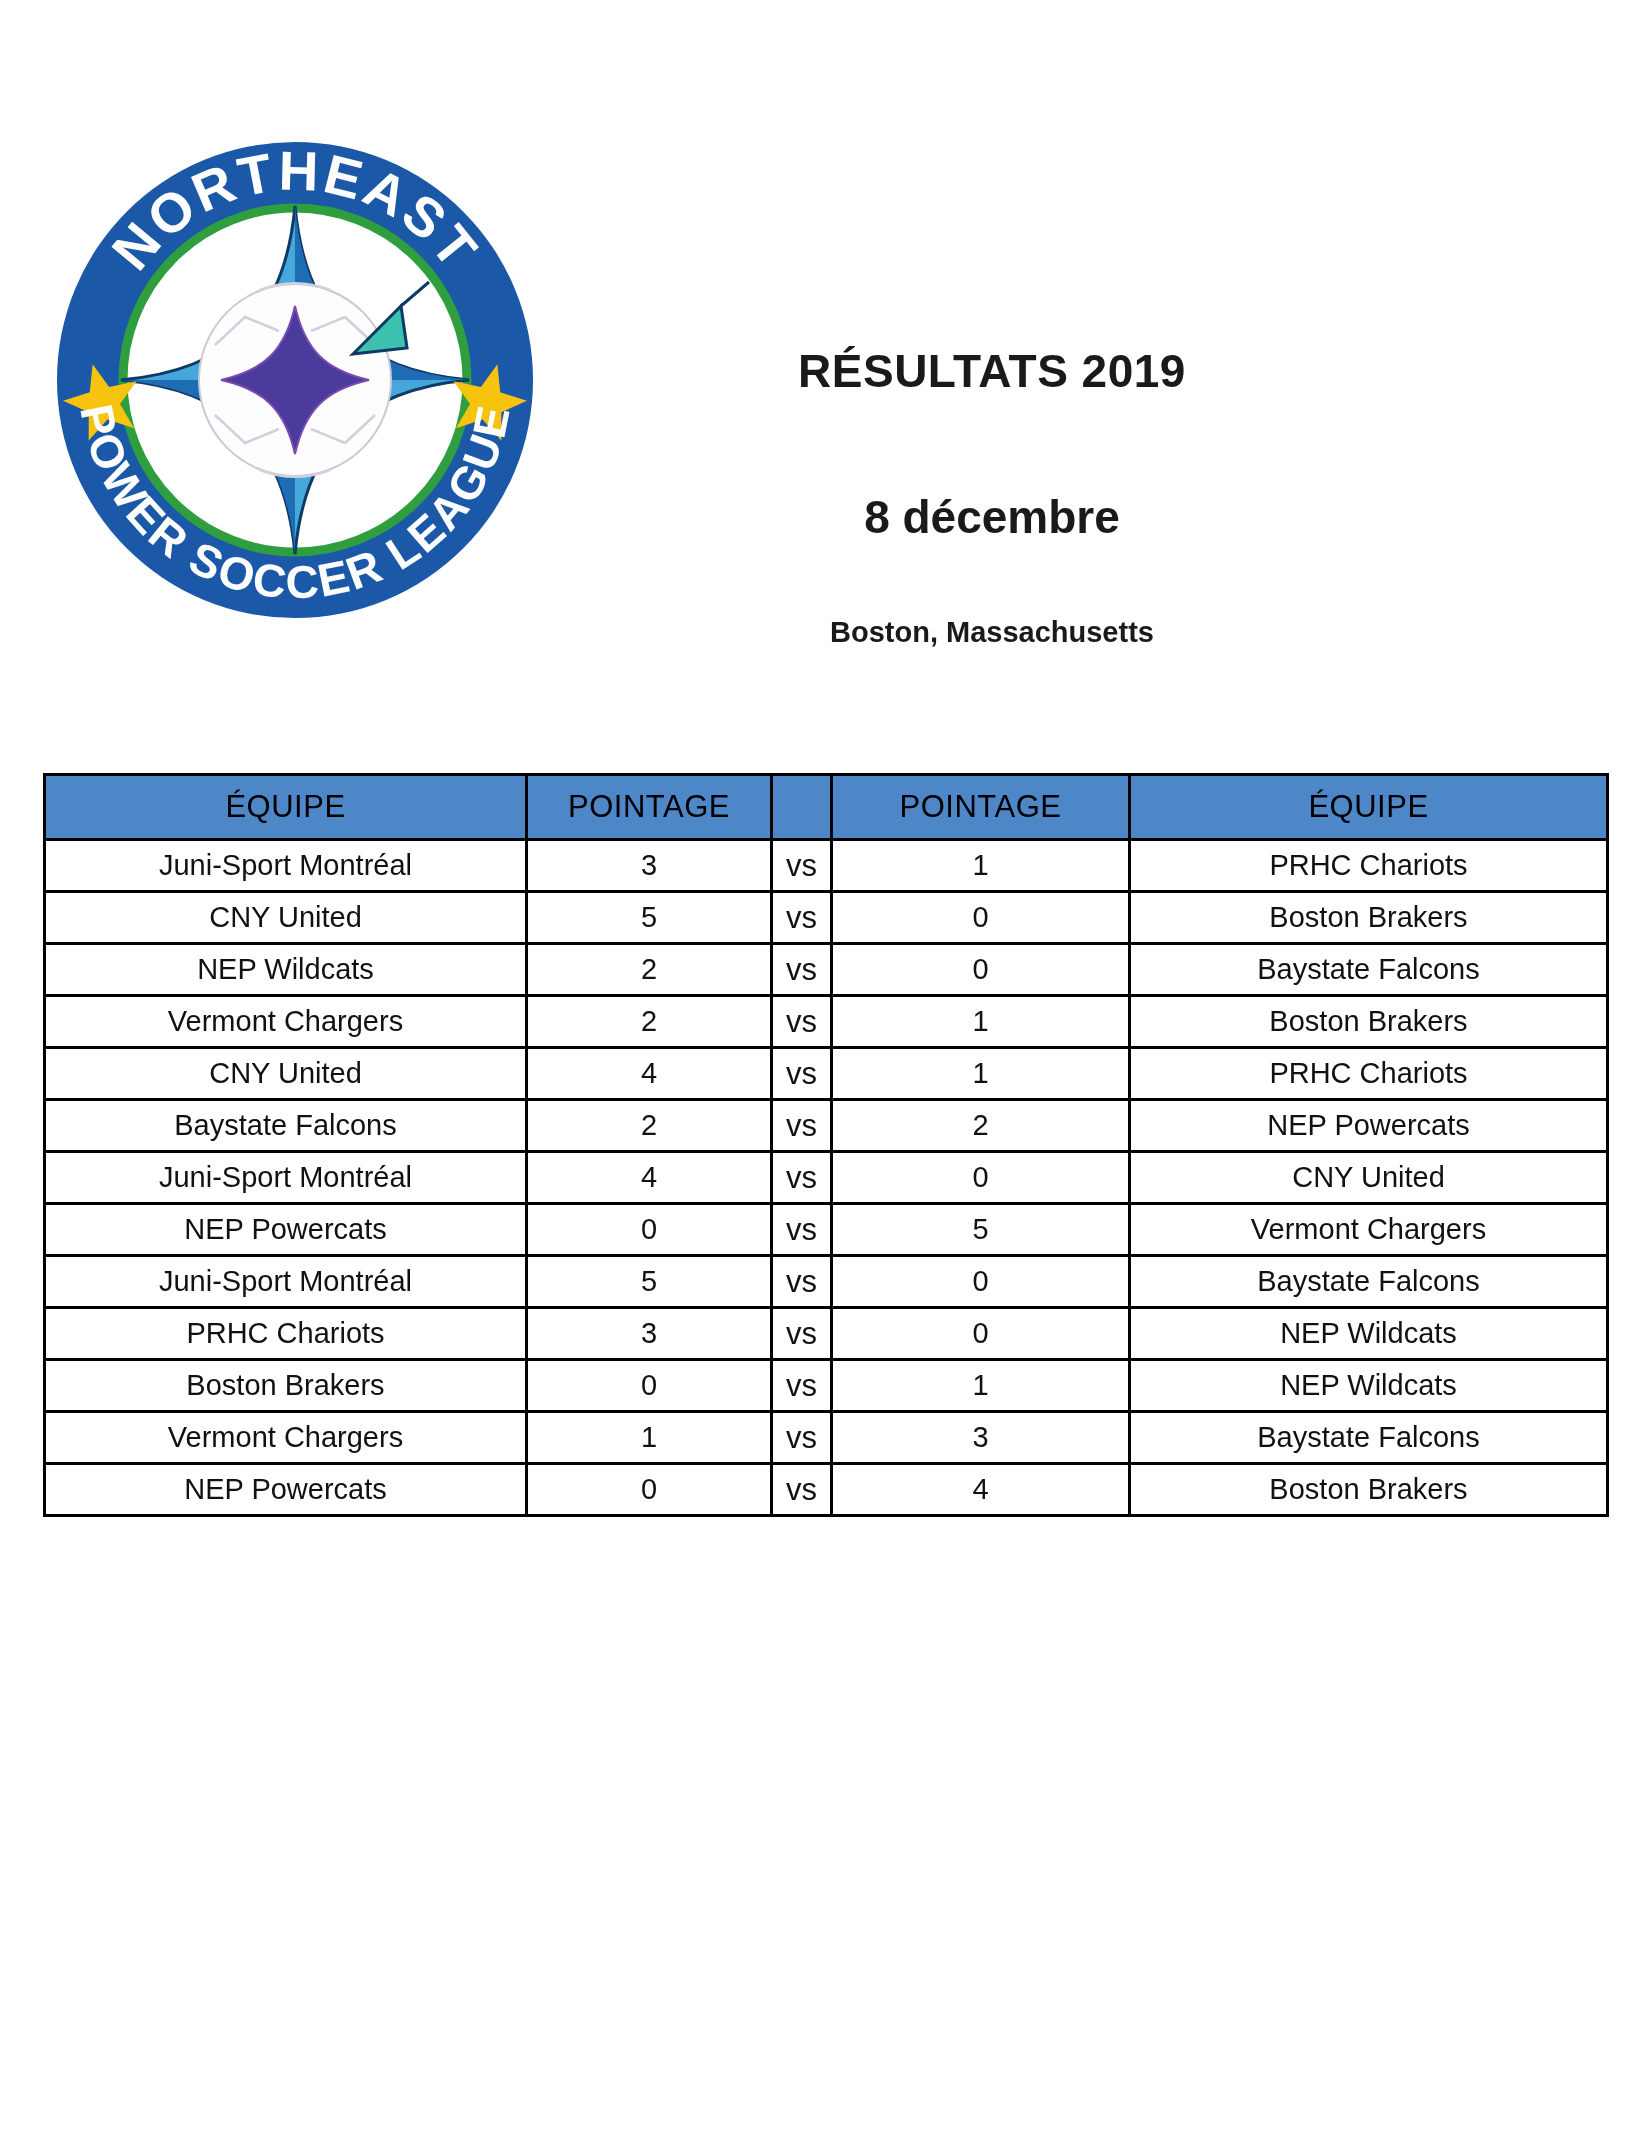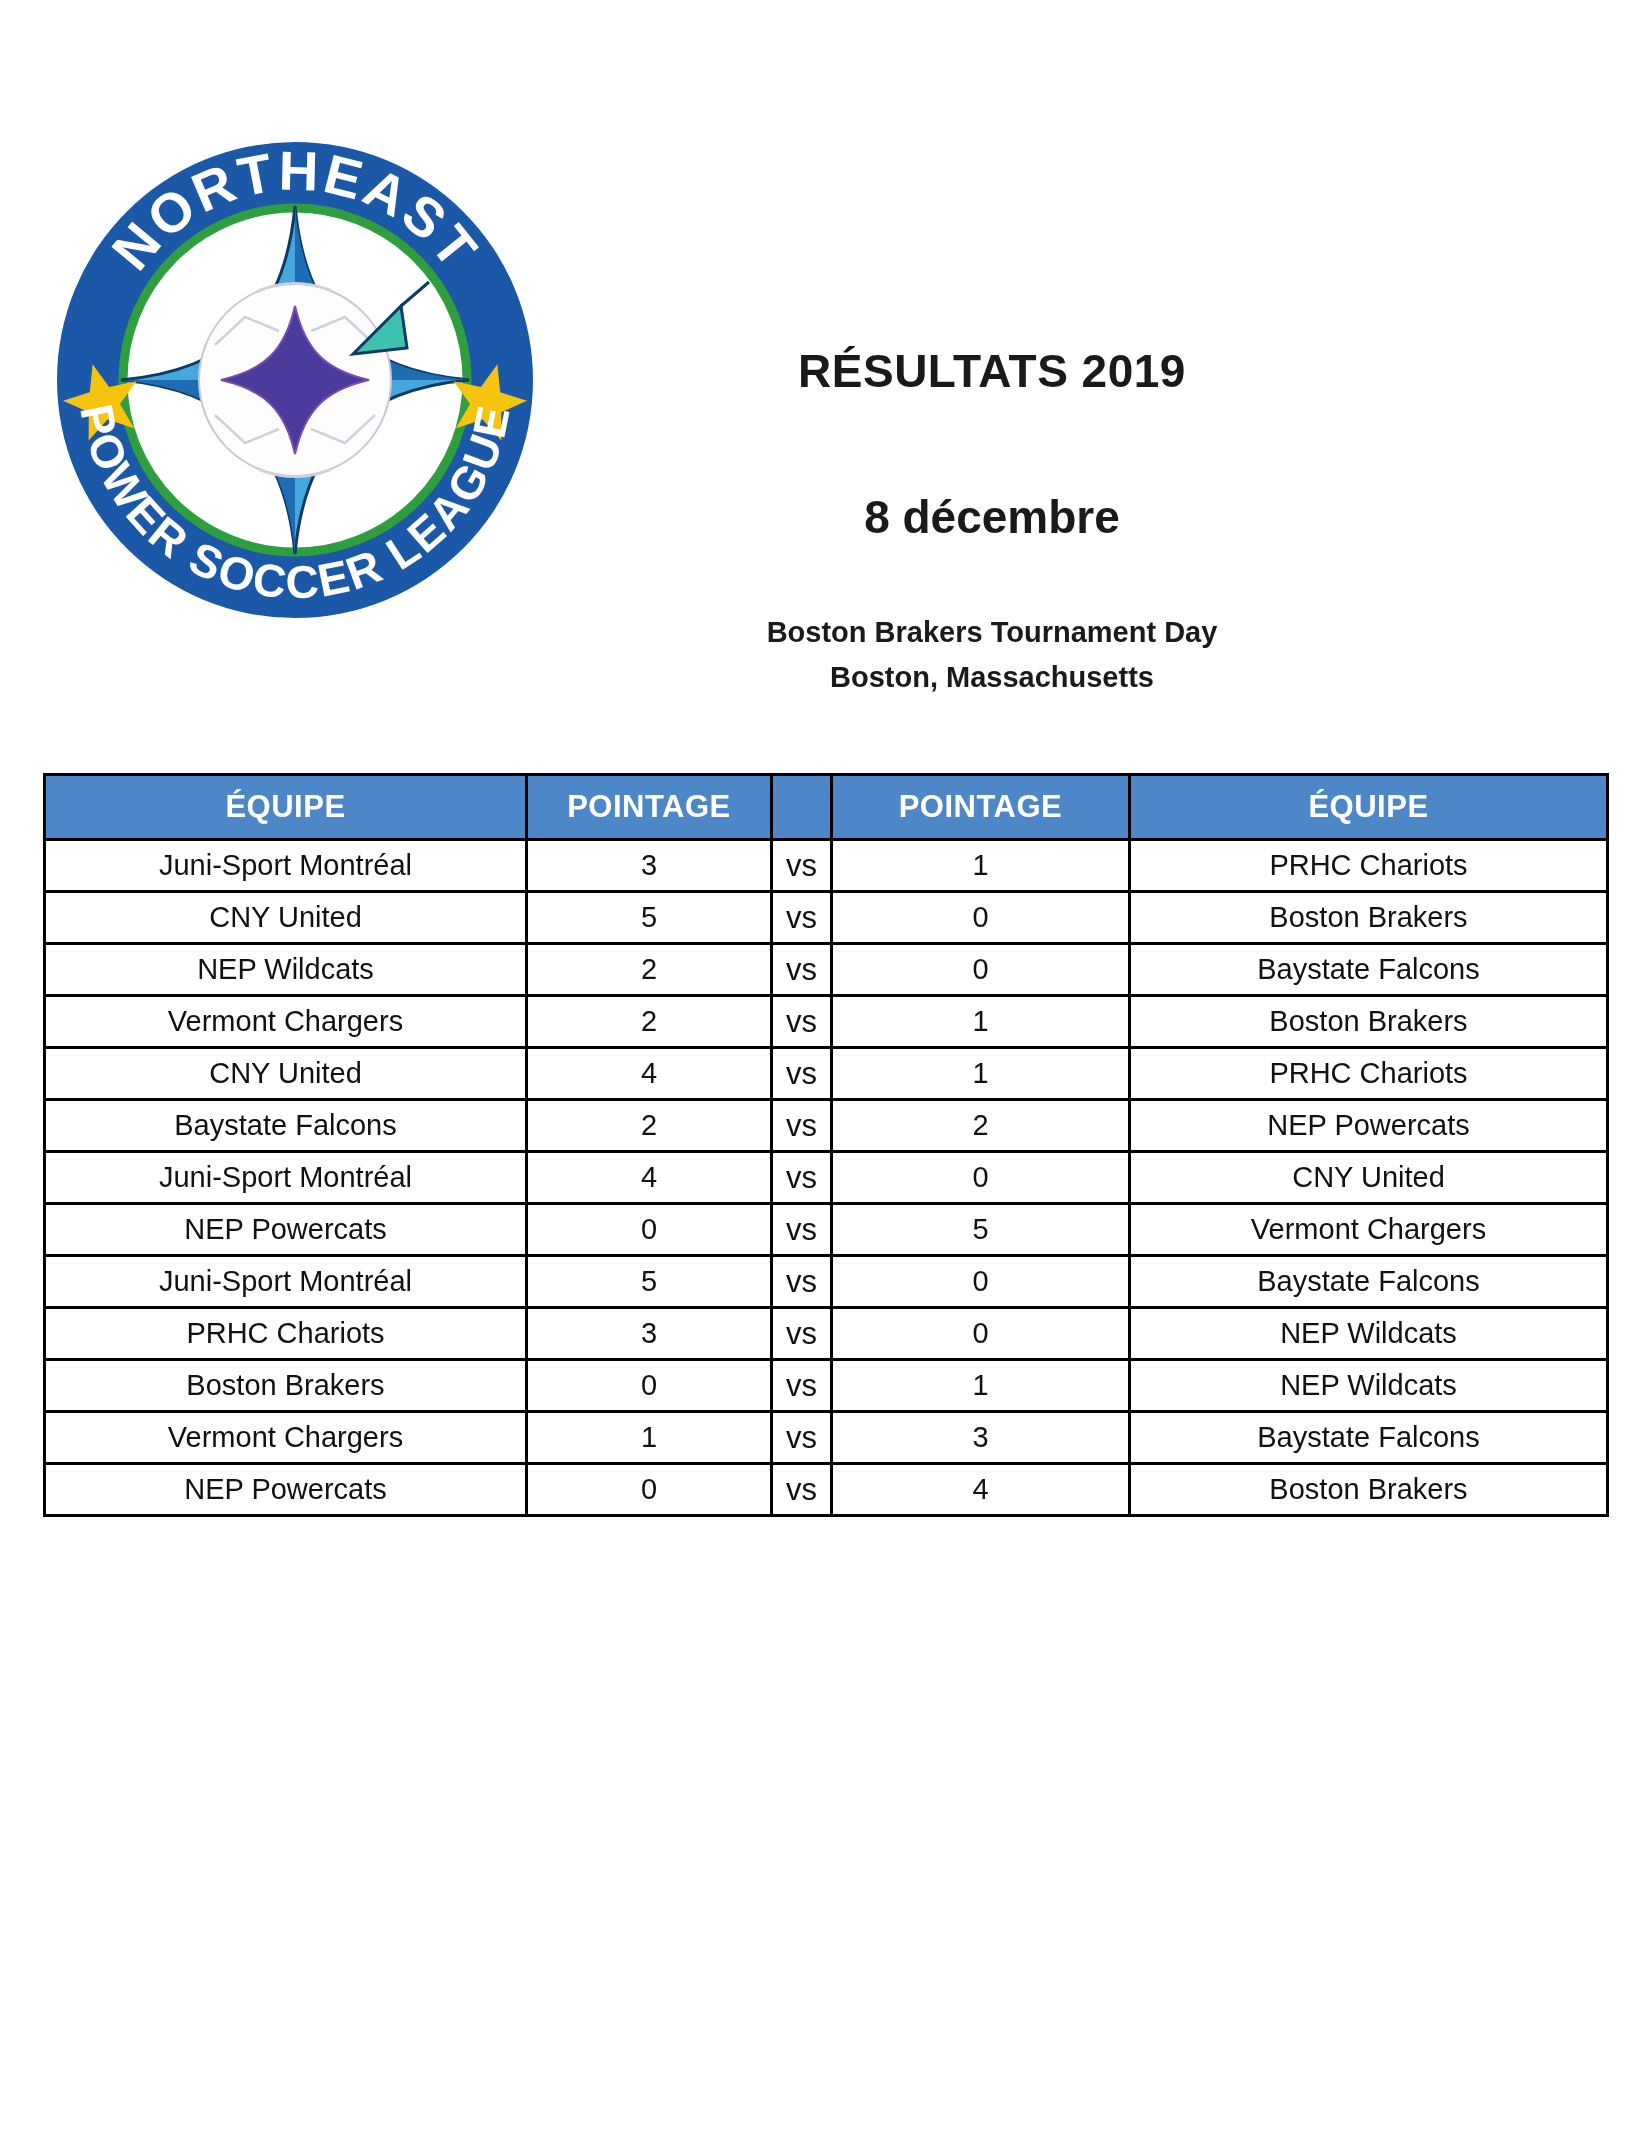--- a/index.html
+++ b/index.html
@@ -50,23 +50,23 @@
   }
   table.results {
     position: absolute;
     left: 43px; top: 773px;
     width: 1563px;
     border-collapse: collapse;
     table-layout: fixed;
   }
   table.results th {
     background: #4e87c8;
-    color: #ffffff;
+    color: #000000;
     font-size: 31px;
-    font-weight: bold;
+    font-weight: normal;
     height: 60px;
     border: 3px solid #000000;
     text-align: center;
     letter-spacing: 0.5px;
   }
   table.results td {
     font-size: 29px;
     height: 47px;
     border: 3px solid #000000;
     text-align: center;
@@ -122,21 +122,20 @@
       <text font-family="Liberation Sans, sans-serif" font-size="46" font-weight="bold" fill="#ffffff" letter-spacing="2">
         <textPath href="#arcBottom" startOffset="50%" text-anchor="middle">POWER SOCCER LEAGUE</textPath>
       </text>
     </svg>
   </div>
 
   <div class="title-block">
     <h1 class="doc-title">RÉSULTATS 2019</h1>
     <div class="doc-date">8 décembre</div>
     <div class="event-lines">
-      <div>Boston Brakers Tournament Day</div>
       <div>Boston, Massachusetts</div>
     </div>
   </div>
 
 
   <table class="results">
     <colgroup>
       <col style="width:482px">
         <col style="width:245px">
         <col style="width:60px">

